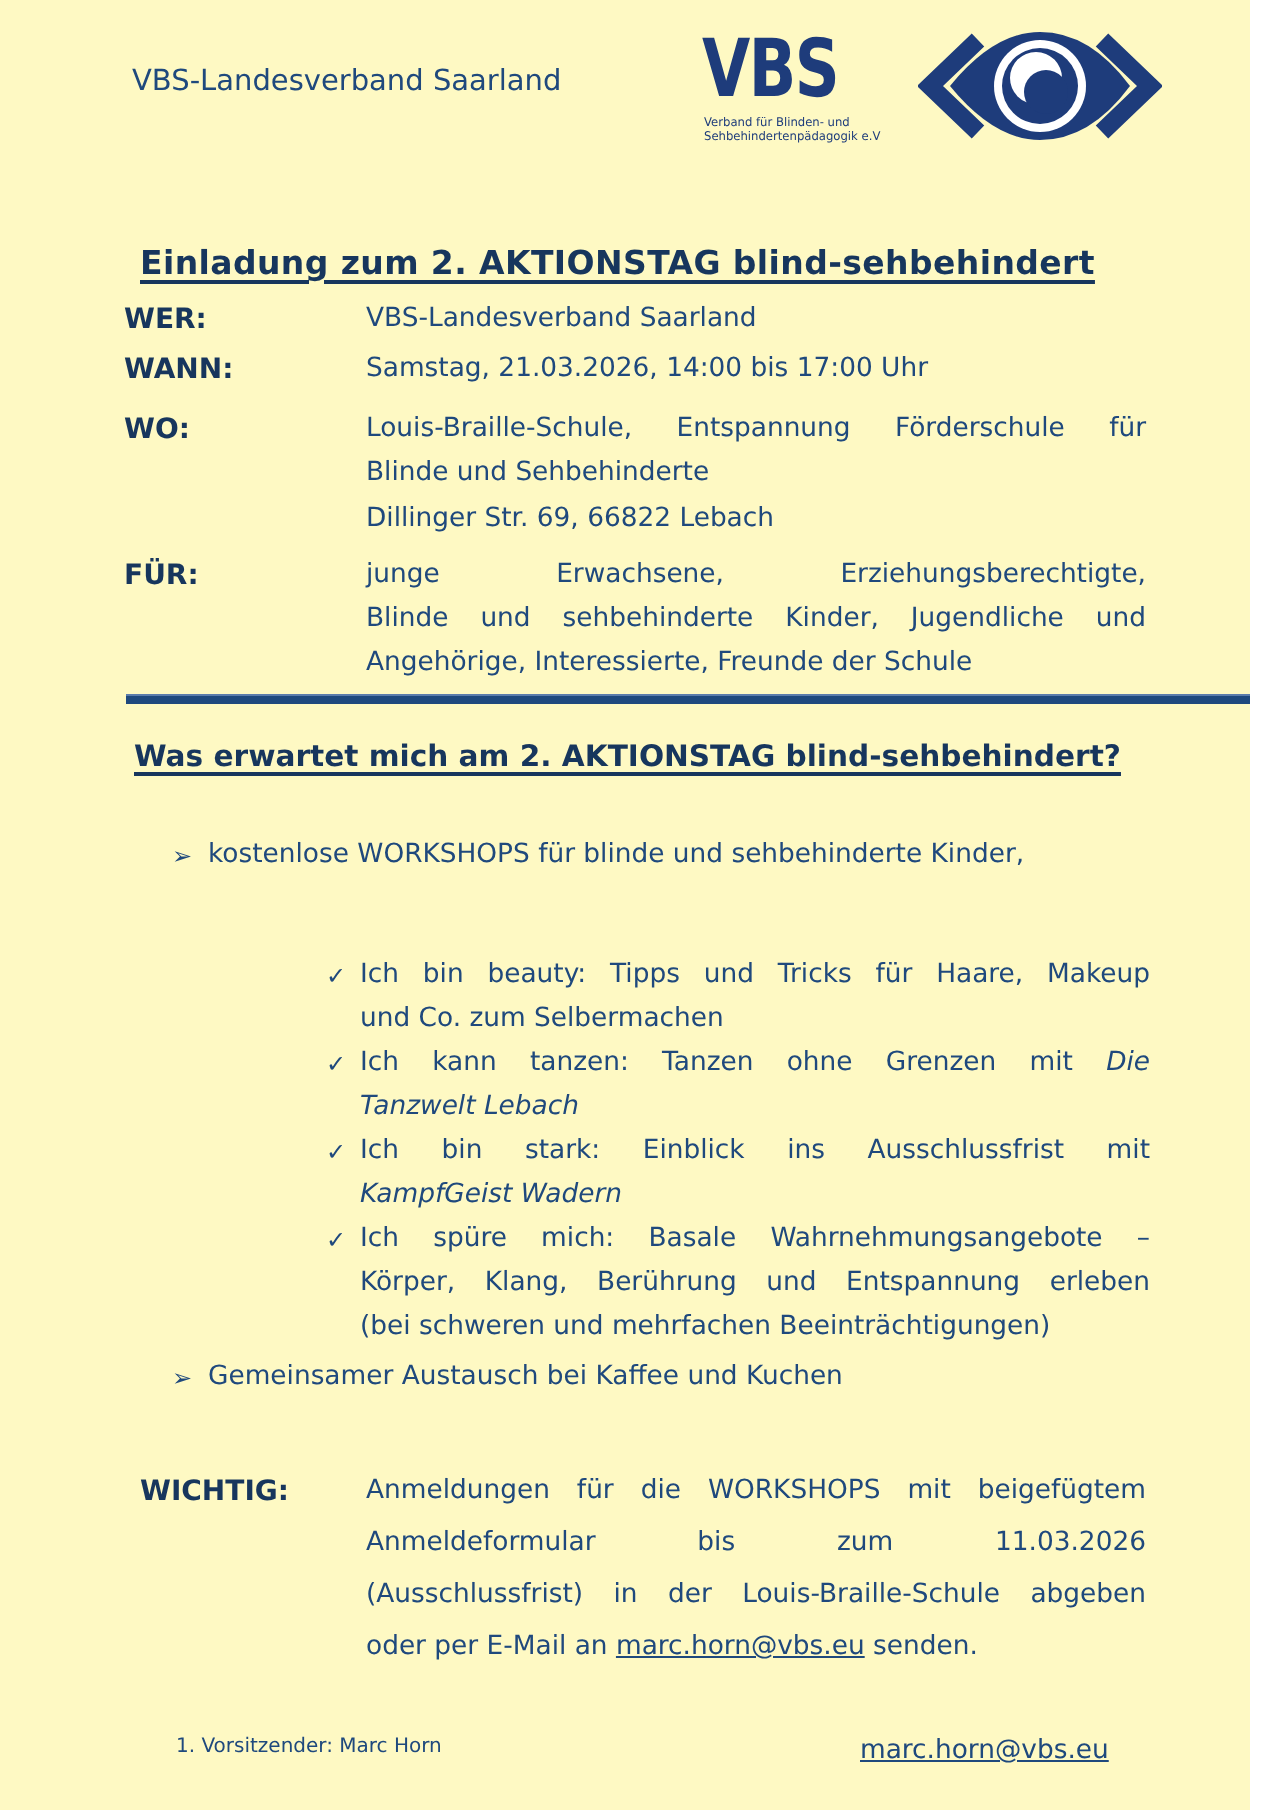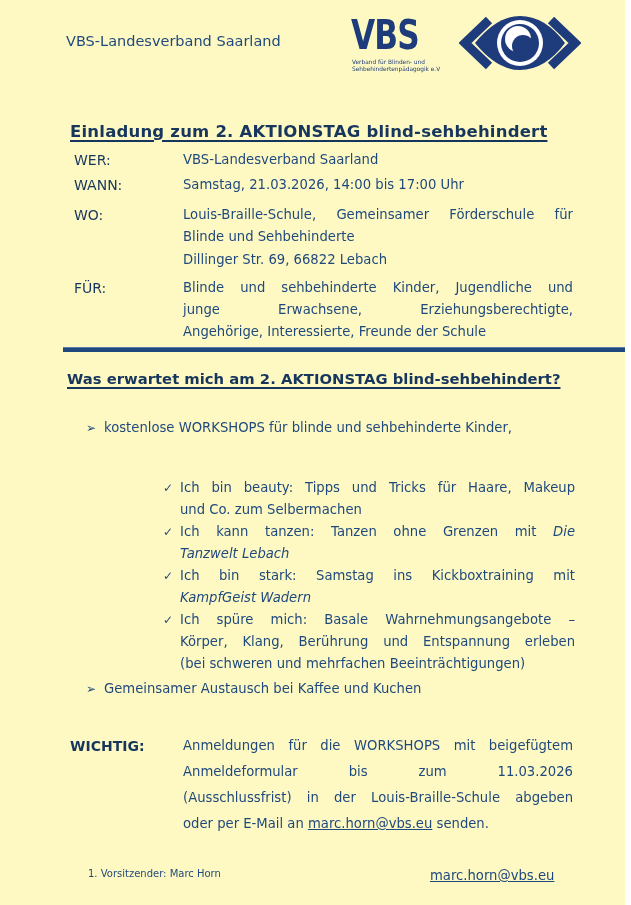--- a/index.html
+++ b/index.html
@@ -21,21 +21,21 @@
     line-height:1;letter-spacing:-1px;transform:scaleX(0.78);transform-origin:left top;}
   .logo-tagline{left:352px;top:58px;font-size:6px;line-height:7px;color:var(--logo);
     transform:scaleX(0.97);transform-origin:left top;}
   .eye-wrap{left:459px;top:14px;width:122px;height:58px;}
   
   .doc-title{left:70px;top:106px;font-size:16.5px;font-weight:bold;color:var(--head);
     text-decoration:underline;text-decoration-thickness:2px;text-underline-offset:3px;letter-spacing:0.2px;margin-top:16px;}
   .section-heading{left:67px;top:370px;font-size:14.8px;font-weight:bold;color:var(--head);
     text-decoration:underline;text-decoration-thickness:1.5px;text-underline-offset:3px;}
   
-  .lbl{left:74px;font-size:14px;font-weight:normal;color:var(--head);line-height:22px;}
+  .lbl{left:62px;font-size:14px;font-weight:bold;color:var(--head);line-height:22px;}
   .val{left:183px;width:390px;font-size:13.2px;line-height:22px;color:var(--body);}
   .line{line-height:22px;text-align:center;}
   .jl{text-align:justify;text-align-last:justify;}
   .ll{text-align:left;}
   .rule{left:63px;top:347px;width:568px;height:5px;
     background:linear-gradient(#5b7cab 0,#5b7cab 1px,var(--rule) 1px,var(--rule) 5px);}
   
   .bullet-row{display:flex;font-size:13.2px;line-height:22px;color:var(--body);}
   .bullet-marker{width:18px;flex:none;font-size:12px;}
   .check-list{left:163px;top:477px;width:412px;}
@@ -78,29 +78,29 @@
   <div class="abs doc-title">Einladung zum 2. AKTIONSTAG blind-sehbehindert</div>
 
   <div class="abs lbl" style="top:149px">WER:</div>
   <div class="abs val" style="top:149px">VBS-Landesverband Saarland</div>
 
   <div class="abs lbl" style="top:174px">WANN:</div>
   <div class="abs val" style="top:174px">Samstag, 21.03.2026, 14:00 bis 17:00 Uhr</div>
 
   <div class="abs lbl" style="top:204px">WO:</div>
   <div class="abs val" style="top:204px">
-    <div class="line jl">Louis-Braille-Schule, Gemeinsamer Förderschule für</div>
+    <div class="line jl">Louis-Braille-Schule, Entspannung Förderschule für</div>
     <div class="line ll">Blinde und Sehbehinderte</div>
   </div>
   <div class="abs val" style="top:249px">Dillinger Str. 69, 66822 Lebach</div>
 
   <div class="abs lbl" style="top:277px">FÜR:</div>
   <div class="abs val" style="top:277px">
+    <div class="line jl">junge Erwachsene, Erziehungsberechtigte,</div>
     <div class="line jl">Blinde und sehbehinderte Kinder, Jugendliche und</div>
-    <div class="line jl">junge Erwachsene, Erziehungsberechtigte,</div>
     <div class="line ll">Angehörige, Interessierte, Freunde der Schule</div>
   </div>
 
   <div class="abs rule"></div>
 
   <div class="abs section-heading">Was erwartet mich am 2. AKTIONSTAG blind-sehbehindert?</div>
 
   <div class="abs bullet-row" style="left:86px;top:417px;width:492px">
     <span class="bullet-marker">➢</span>
     <span>
@@ -119,21 +119,21 @@
     <div class="check-item">
       <span class="check-marker">✓</span>
       <span class="check-text">
         <div class="line jl"><span>Ich kann tanzen: Tanzen ohne Grenzen mit </span><em>Die</em></div>
         <div class="line ll"><span></span><em>Tanzwelt Lebach</em></div>
       </span>
     </div>
     <div class="check-item">
       <span class="check-marker">✓</span>
       <span class="check-text">
-        <div class="line jl"><span>Ich bin stark: Samstag ins Kickboxtraining mit</span><em></em></div>
+        <div class="line jl"><span>Ich bin stark: Einblick ins Ausschlussfrist mit</span><em></em></div>
         <div class="line ll"><span></span><em>KampfGeist Wadern</em></div>
       </span>
     </div>
     <div class="check-item">
       <span class="check-marker">✓</span>
       <span class="check-text">
         <div class="line jl"><span>Ich spüre mich: Basale Wahrnehmungsangebote –</span><em></em></div>
         <div class="line jl"><span>Körper, Klang, Berührung und Entspannung erleben</span><em></em></div>
         <div class="line ll"><span>(bei schweren und mehrfachen Beeinträchtigungen)</span><em></em></div>
       </span>

